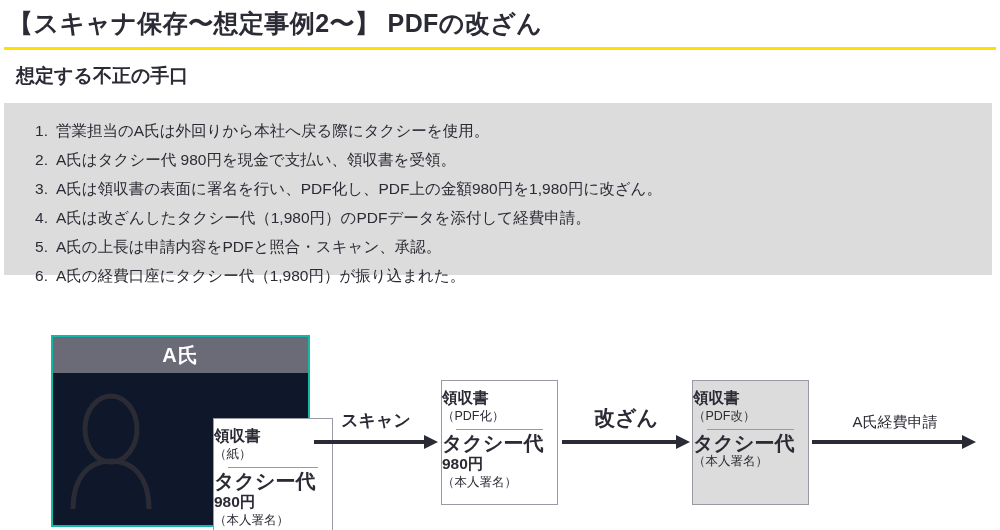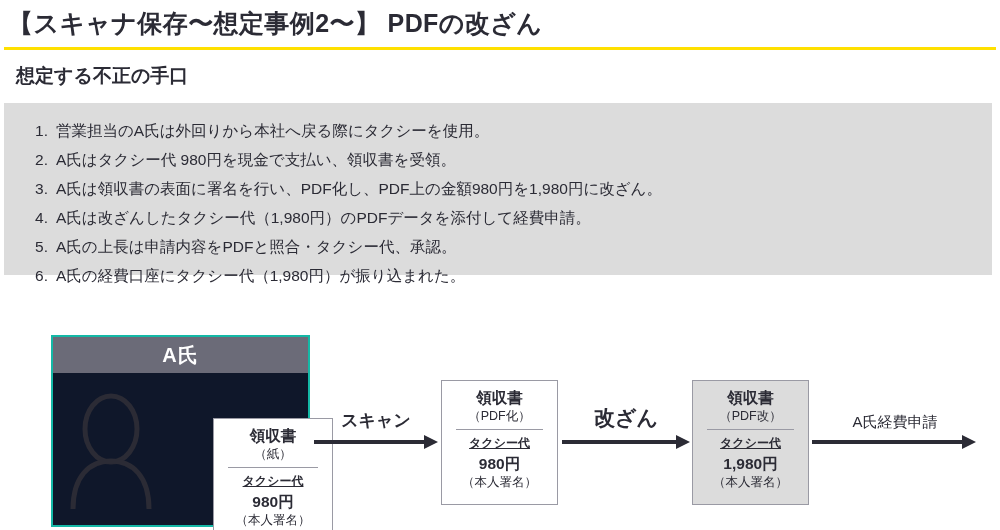--- a/index.html
+++ b/index.html
@@ -124,21 +124,20 @@
     position: absolute;
     left: 14px;
     top: 16px;
   }
 
   
   .receipt-card {
     position: absolute;
     border: 1px solid #9a9aa4;
     box-sizing: border-box;
-    text-align: center;
     padding-top: 7px;
   }
   .receipt-card.white { background: #ffffff; }
   .receipt-card.gray  { background: #dcdcdc; }
 
   .receipt-title {
     font-size: 15.5px;
     font-weight: 700;
     line-height: 20px;
     color: #2b2b35;
@@ -148,25 +147,24 @@
     line-height: 17px;
     color: #2b2b35;
   }
   .receipt-divider {
     width: 76%;
     height: 1px;
     background: #9a9aa4;
     margin: 4px auto 3px auto;
   }
   .receipt-item {
-    font-size: 12px;
+    font-size: 20px;
     font-weight: 700;
     line-height: 20px;
     color: #2b2b35;
-    text-decoration: underline;
   }
   .receipt-amount {
     font-size: 15.5px;
     font-weight: 700;
     line-height: 21px;
     color: #2b2b35;
   }
   .receipt-note {
     font-size: 12.5px;
     line-height: 17px;
@@ -228,21 +226,21 @@
 </div>
 
 <div id="section-heading">想定する不正の手口</div>
 
 <div id="scenario-panel">
   <ol id="scenario-list">
     <li>営業担当のA氏は外回りから本社へ戻る際にタクシーを使用。</li>
     <li>A氏はタクシー代 980円を現金で支払い、領収書を受領。</li>
     <li>A氏は領収書の表面に署名を行い、PDF化し、PDF上の金額980円を1,980円に改ざん。</li>
     <li>A氏は改ざんしたタクシー代（1,980円）のPDFデータを添付して経費申請。</li>
-    <li>A氏の上長は申請内容をPDFと照合・タクシー代、承認。</li>
+    <li>A氏の上長は申請内容をPDFと照合・スキャン、承認。</li>
     <li>A氏の経費口座にタクシー代（1,980円）が振り込まれた。</li>
   </ol>
 </div>
 
 <div id="flow-diagram">
 
   <div id="actor-box">
     <div id="actor-header">A氏</div>
     <div id="actor-body">
       <span id="person-icon">
@@ -282,21 +280,20 @@
     <div class="arrow-label large">改ざん</div>
     <div class="arrow-line" style="width:114px;"></div>
     <div class="arrow-head" style="left:114px;"></div>
   </div>
 
   <div id="receipt-forged" class="receipt-card gray">
     <div class="receipt-title">領収書</div>
     <div class="receipt-sub">（PDF改）</div>
     <div class="receipt-divider"></div>
     <div class="receipt-item">タクシー代</div>
-    <div class="receipt-amount">1,980円</div>
     <div class="receipt-note">（本人署名）</div>
   </div>
 
   <div id="arrow-claim" class="flow-arrow">
     <div class="arrow-label small">A氏経費申請</div>
     <div class="arrow-line" style="width:150px;"></div>
     <div class="arrow-head" style="left:150px;"></div>
   </div>
 
 </div>

